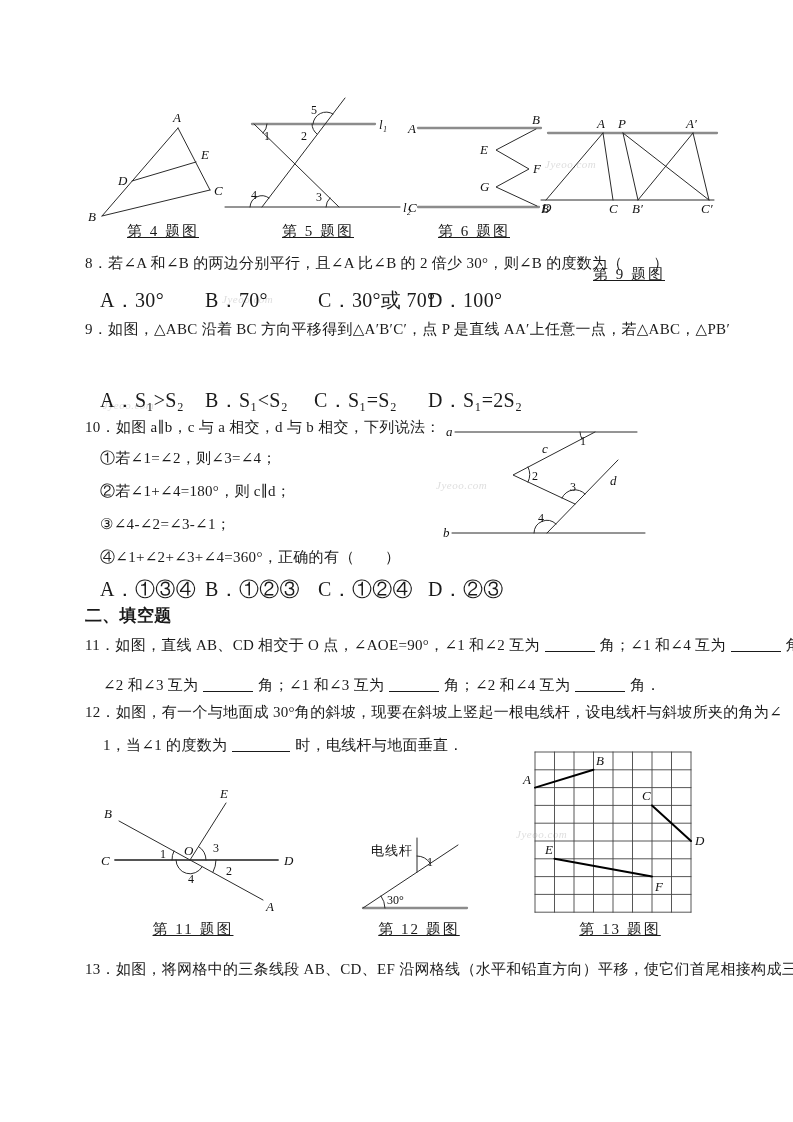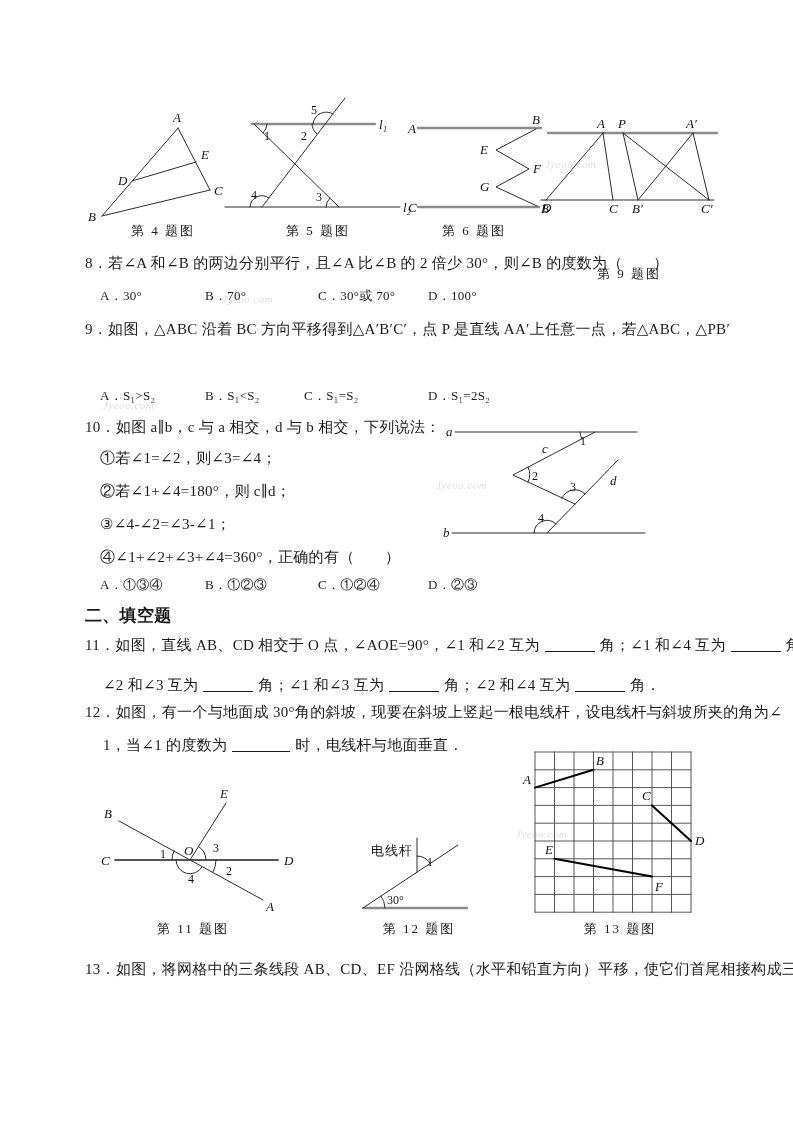--- a/index.html
+++ b/index.html
@@ -1,21 +1,21 @@
 <!DOCTYPE html>
 <html><head>
 <meta charset="utf-8">
 <style>
   html,body{margin:0;padding:0;background:#fff;}
   .page{position:relative;width:793px;height:1122px;background:#ffffff;overflow:hidden;
         font-family:"Liberation Serif","DejaVu Serif",serif;color:#1a1a1a;}
   .tline{position:absolute;font-size:15px;white-space:nowrap;letter-spacing:.3px;}
-  .opt{position:absolute;font-size:13px;white-space:nowrap;letter-spacing:.3px;}
+  .opt{position:absolute;font-size:20px;white-space:nowrap;letter-spacing:.3px;}
   .sec{font-weight:bold;font-size:17px;}
-  .caption{position:absolute;font-size:13px;white-space:nowrap;transform:translateX(-50%);letter-spacing:2px;}
+  .caption{position:absolute;font-size:15px;white-space:nowrap;transform:translateX(-50%);letter-spacing:2px;text-decoration:underline;}
   .blank{display:inline-block;border-bottom:1px solid #1a1a1a;height:14px;vertical-align:-2px;margin:0 5px;}
   .wm{position:absolute;color:#dedede;font-size:11px;font-style:italic;letter-spacing:.5px;}
   svg{position:absolute;overflow:visible;}
   svg line,svg path,svg polyline{stroke:#2b2b2b;stroke-width:1;fill:none;stroke-linecap:round;}
   svg .thick{stroke:#8c8c8c;stroke-width:2.3;}
   svg .mid{stroke:#555;stroke-width:1.8;}
   svg .seg{stroke:#000;stroke-width:2;}
   svg .grid{stroke:#444;stroke-width:.9;}
   svg text{font-family:"Liberation Serif","DejaVu Serif",serif;font-size:13px;font-style:italic;fill:#111;}
   svg text.num{font-style:normal;font-size:12px;}
@@ -104,21 +104,21 @@
     <span class="opt" style="left:100px;top:287px;">A．30°</span>
     <span class="opt" style="left:205px;top:287px;">B．70°</span>
     <span class="opt" style="left:318px;top:287px;">C．30°或 70°</span>
     <span class="opt" style="left:428px;top:287px;">D．100°</span>
   </div>
 
   <div class="tline" style="left:85px;top:320px;">9．如图，△ABC 沿着 BC 方向平移得到△A′B′C′，点 P 是直线 AA′上任意一点，若△ABC，△PB′</div>
   <div>
     <span class="opt" style="left:100px;top:387px;">A．S₁&gt;S₂</span>
     <span class="opt" style="left:205px;top:387px;">B．S₁&lt;S₂</span>
-    <span class="opt" style="left:304px;top:387px;">C．S₁=S₂</span>
+    <span class="opt" style="left:314px;top:387px;">C．S₁=S₂</span>
     <span class="opt" style="left:428px;top:387px;">D．S₁=2S₂</span>
   </div>
 
   <div class="tline" style="left:85px;top:418px;">10．如图 a∥b，c 与 a 相交，d 与 b 相交，下列说法：</div>
   <div class="tline" style="left:100px;top:449px;">①若∠1=∠2，则∠3=∠4；</div>
   <div class="tline" style="left:100px;top:482px;">②若∠1+∠4=180°，则 c∥d；</div>
   <div class="tline" style="left:100px;top:515px;">③∠4-∠2=∠3-∠1；</div>
   <div class="tline" style="left:100px;top:548px;text-align:right;">④∠1+∠2+∠3+∠4=360°，正确的有（　　）</div>
   <div>
     <span class="opt" style="left:100px;top:576px;">A．①③④</span>

